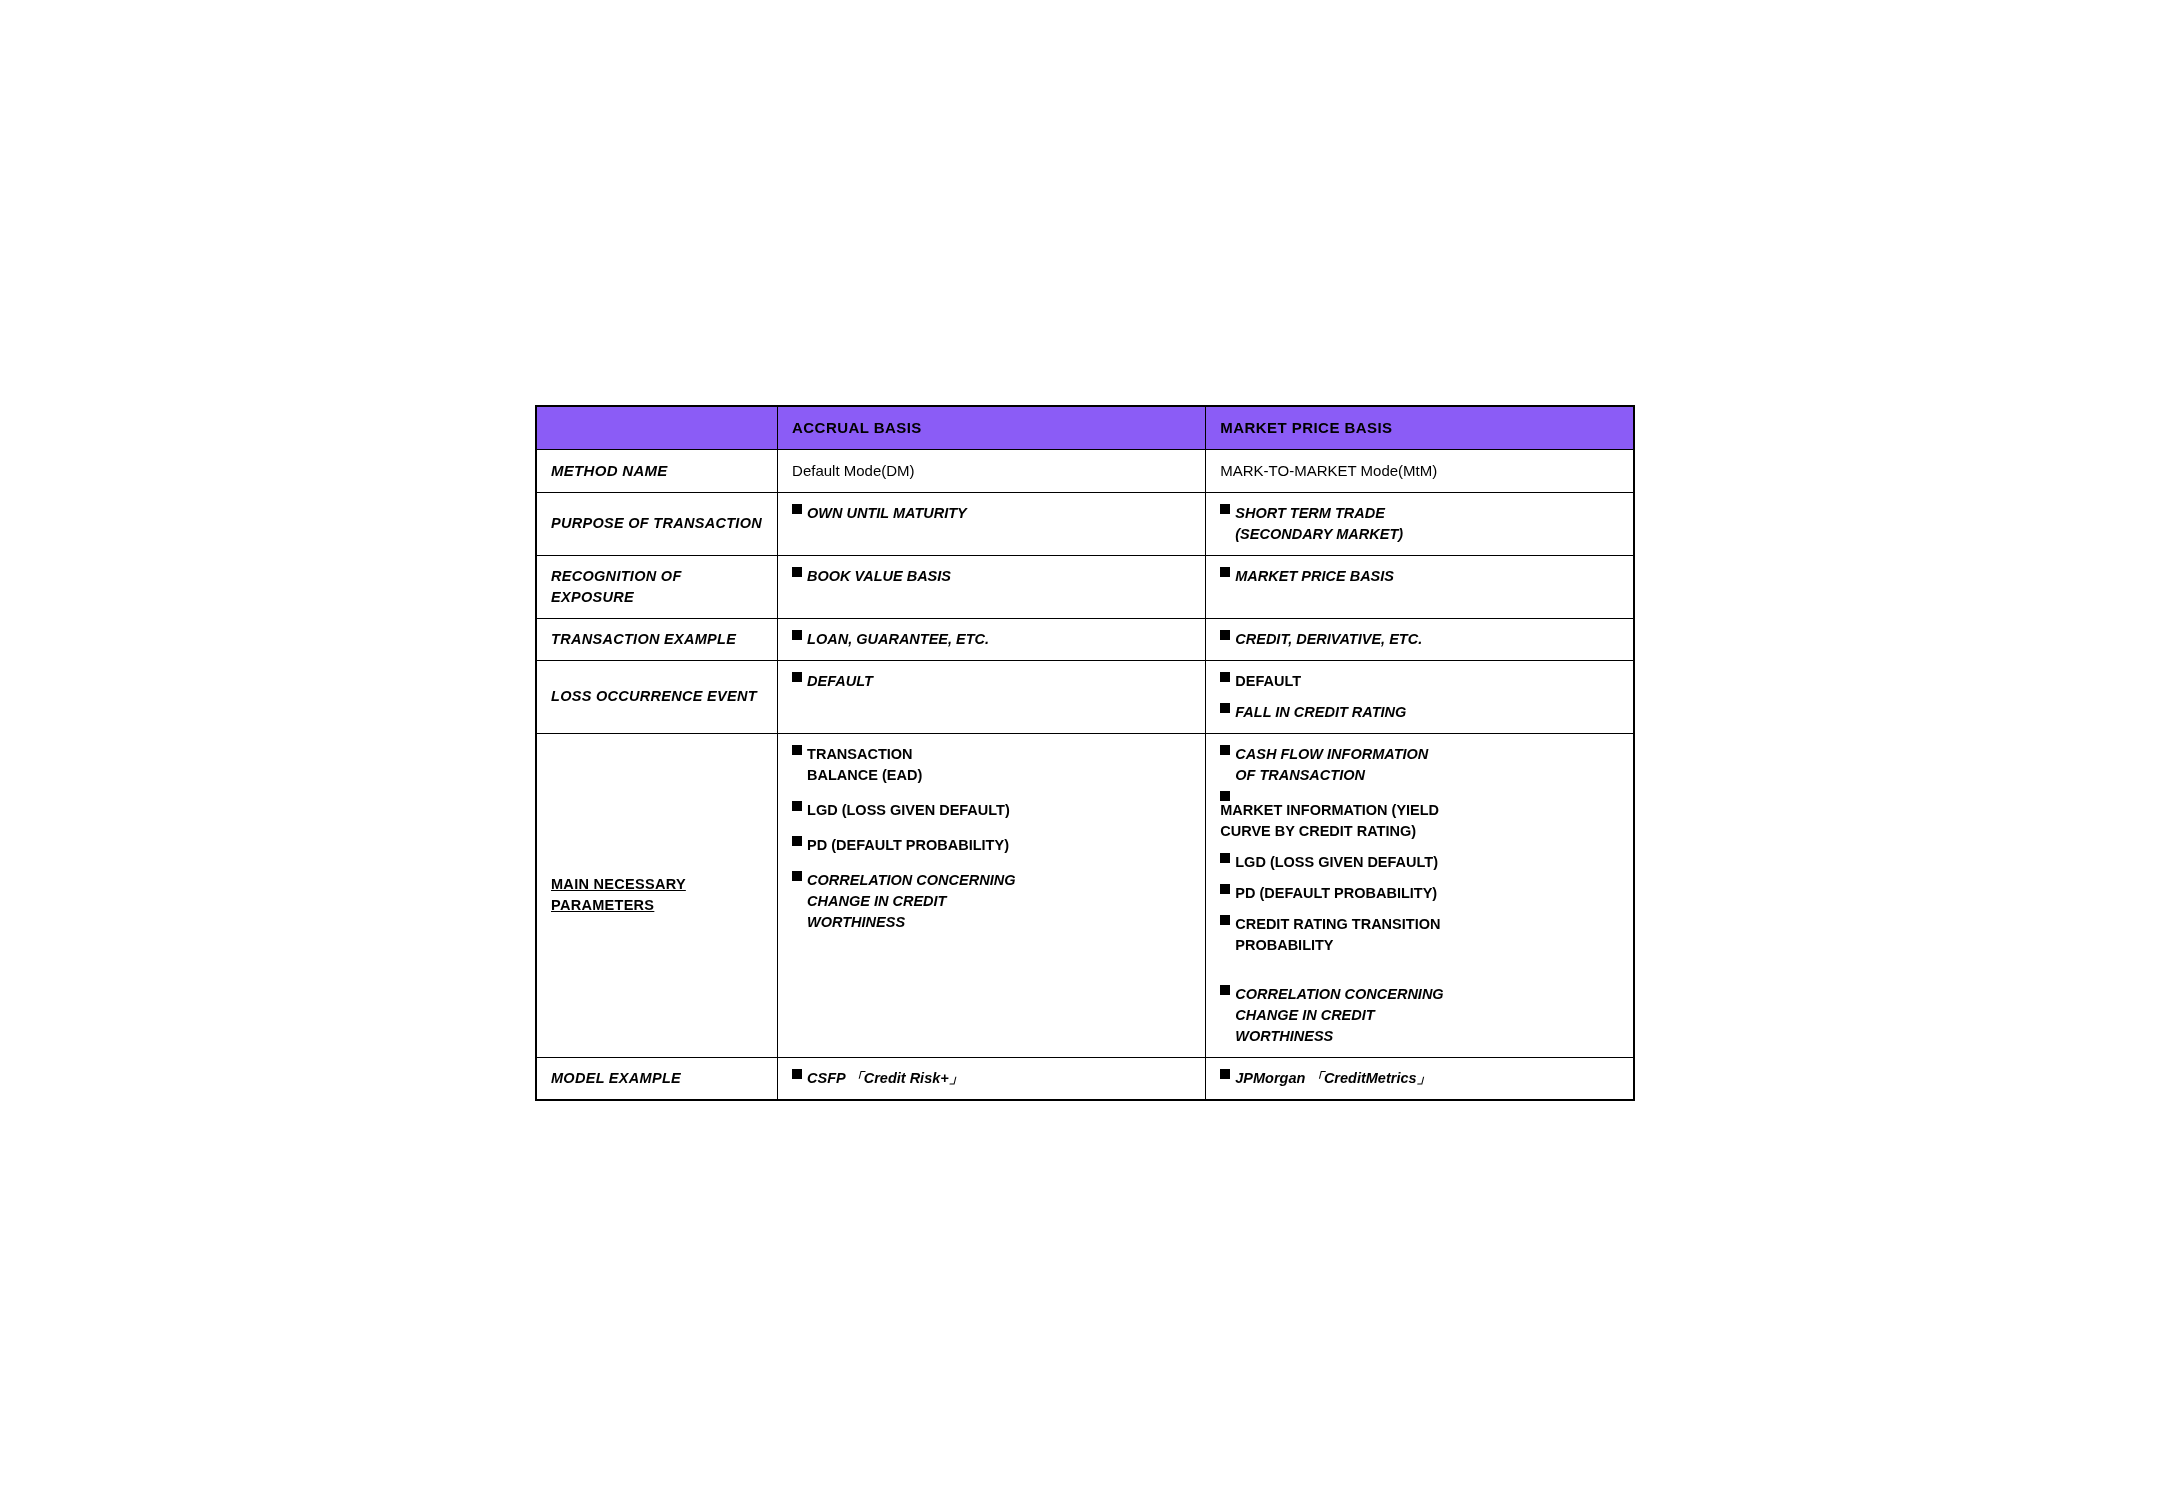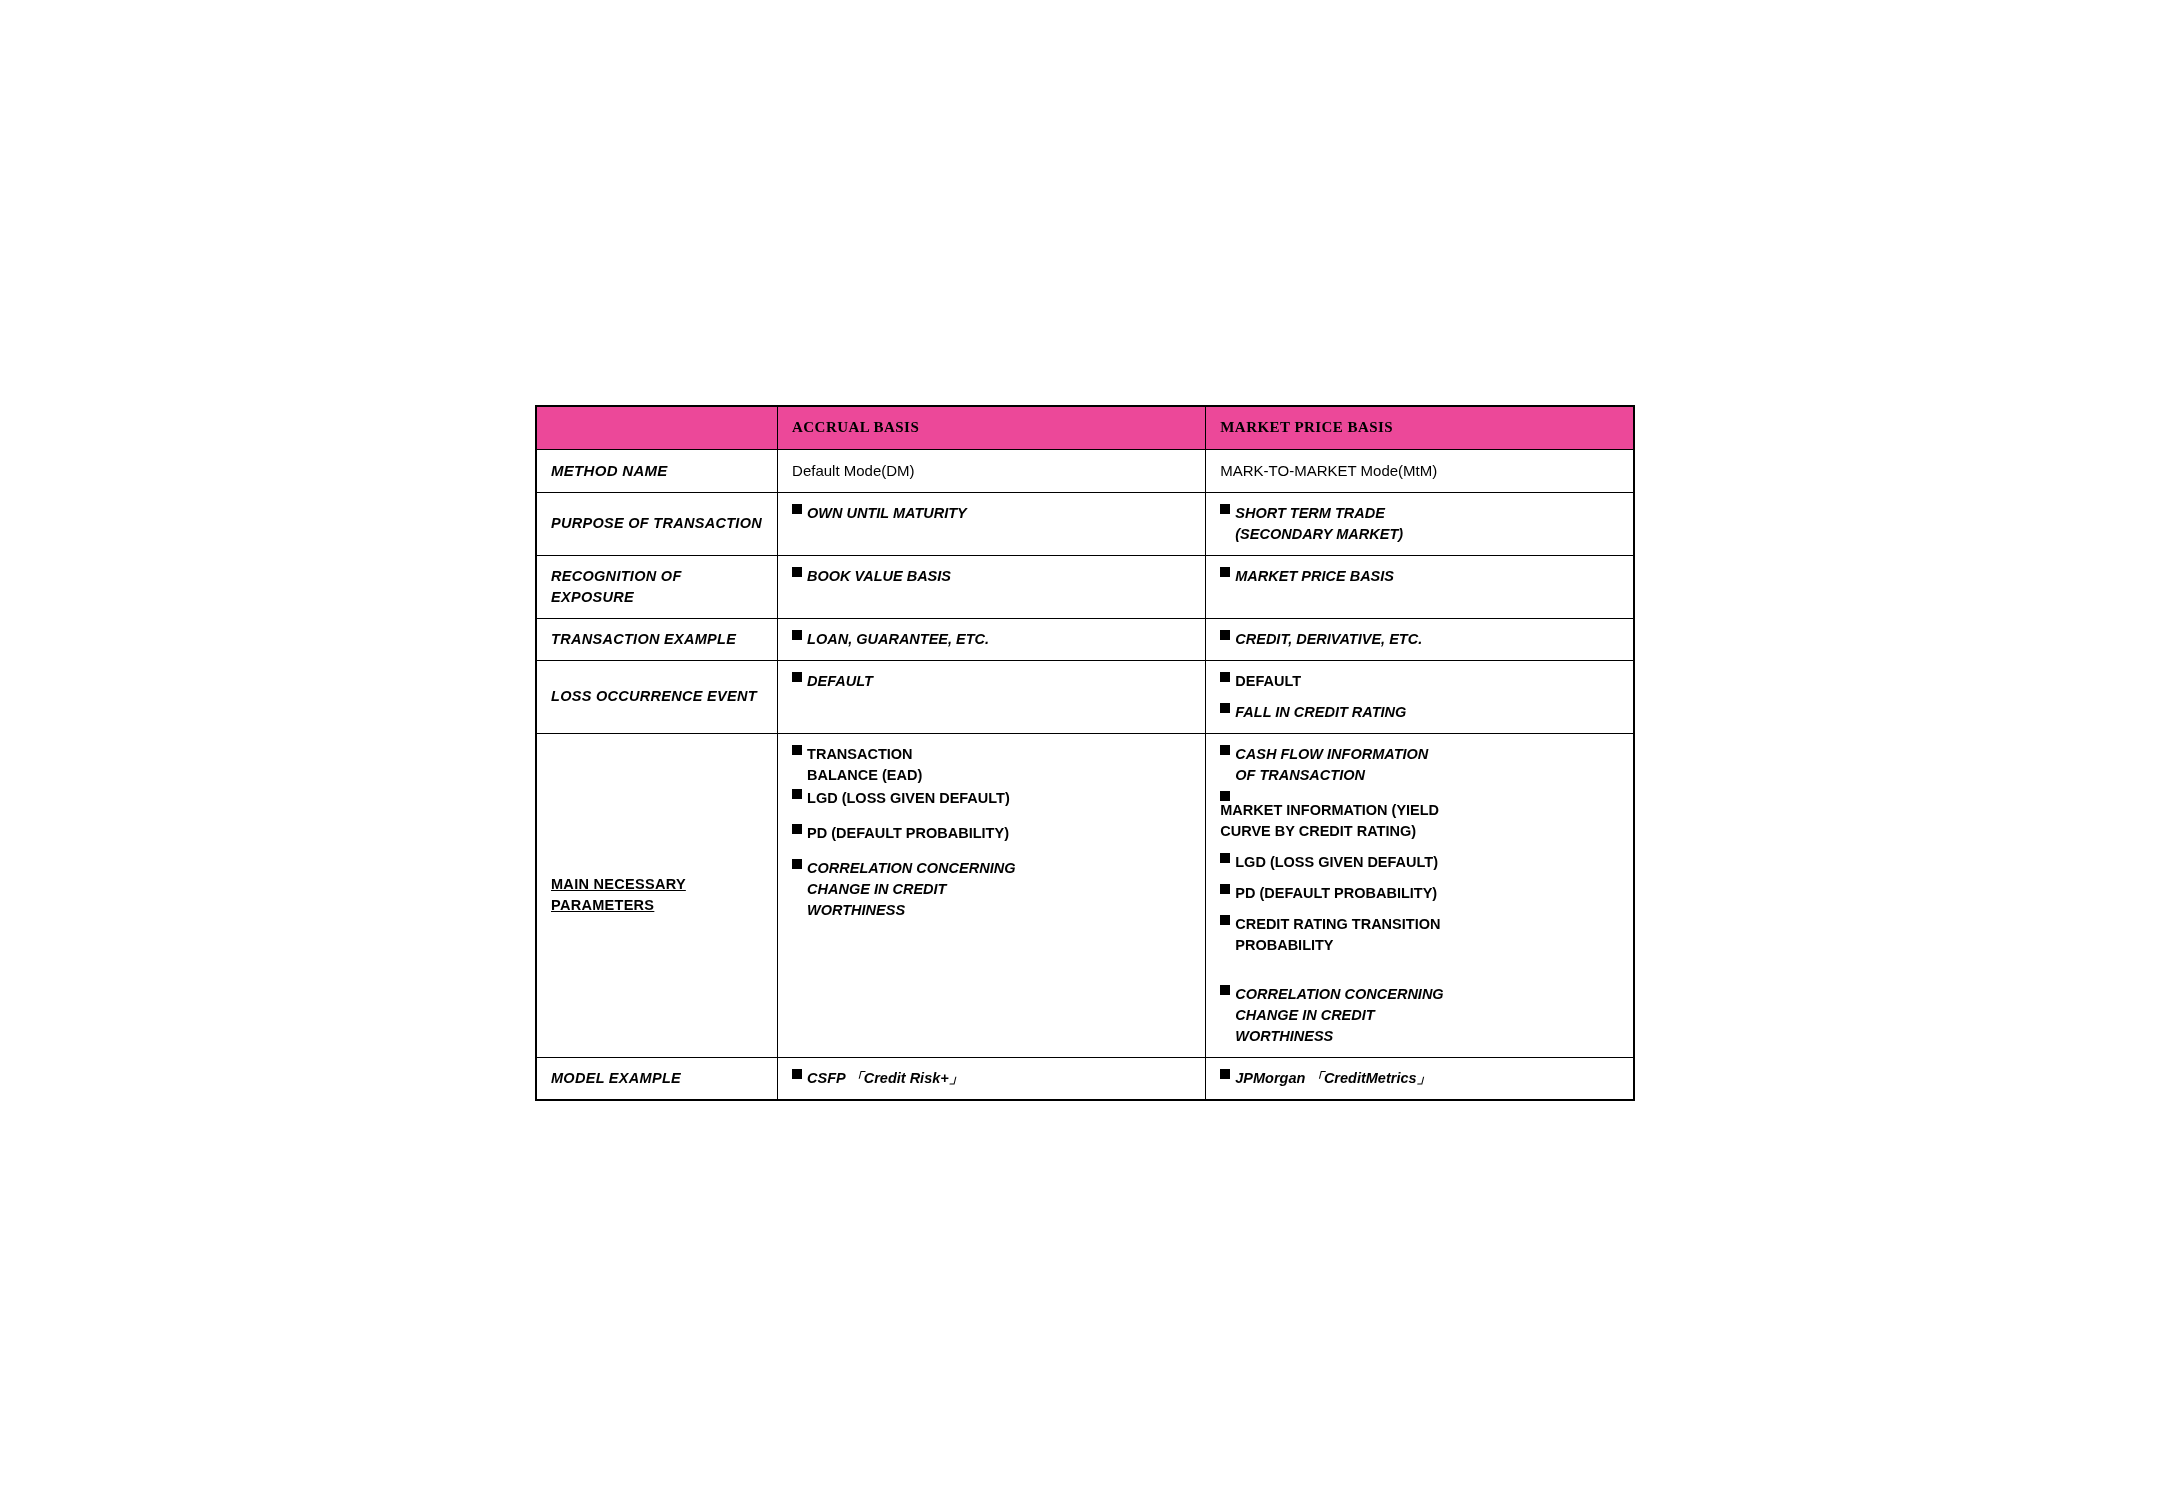--- a/index.html
+++ b/index.html
@@ -50,22 +50,21 @@
 
     .col-market {
       width: 39%;
     }
 
     .header-row th {
       font-weight: bold;
       font-size: 15px;
       letter-spacing: 0.03em;
       text-align: left;
-      background: #ec4899;
-      font-family: Liberation Serif, serif;
+      background: #8b5cf6;
     }
 
     .method-name td {
       font-size: 15px;
     }
 
     .bullet {
       display: inline-block;
       width: 10px;
       height: 10px;
@@ -195,21 +194,21 @@
           </div>
         </td>
       </tr>
 
       <tr>
         <td class="col-label" style="vertical-align: middle; text-decoration: underline;">
           <span class="sub-label">MAIN NECESSARY</span><br>
           <span class="sub-label">PARAMETERS</span>
         </td>
         <td class="col-accrual">
-          <div class="bullet-item" style="margin-bottom: 2px;">
+          <div class="bullet-item" style="margin-bottom: 14px;">
             <span class="bullet"></span>
             <span class="bullet-text">TRANSACTION<br>BALANCE (EAD)</span>
           </div>
           <div class="bullet-item" style="margin-bottom: 14px;">
             <span class="bullet"></span>
             <span class="bullet-text">LGD (LOSS GIVEN DEFAULT)</span>
           </div>
           <div class="bullet-item" style="margin-bottom: 14px;">
             <span class="bullet"></span>
             <span class="bullet-text">PD (DEFAULT PROBABILITY)</span>

